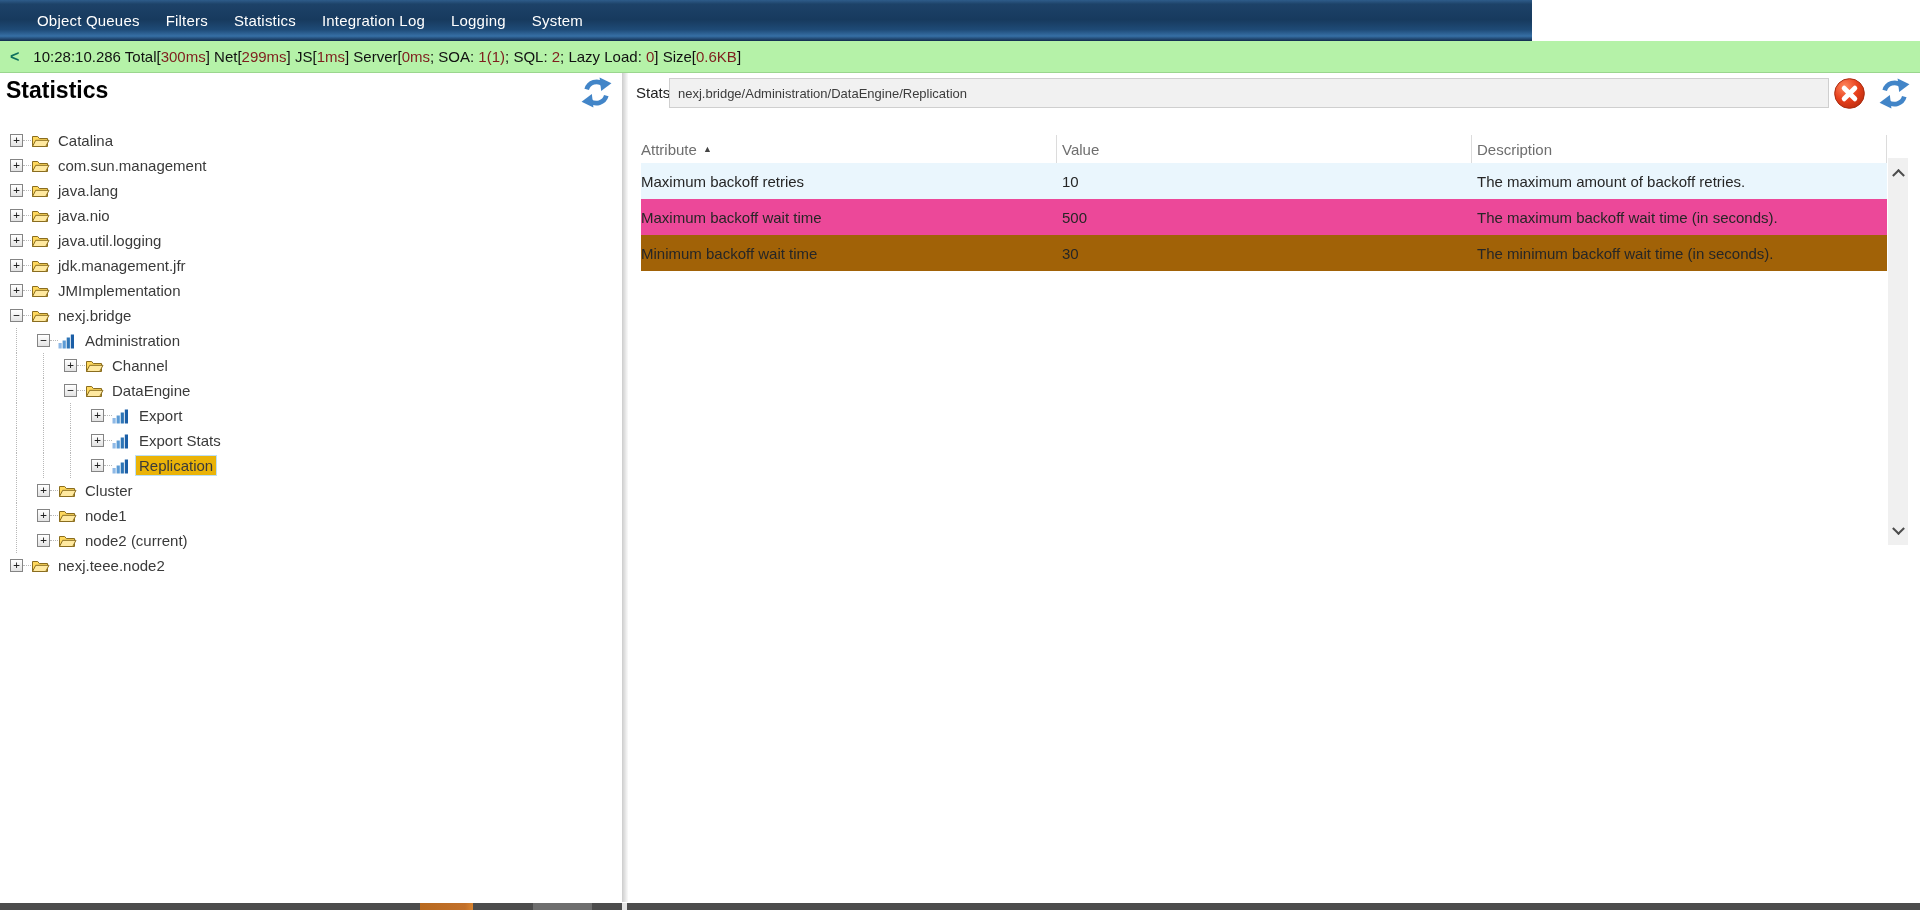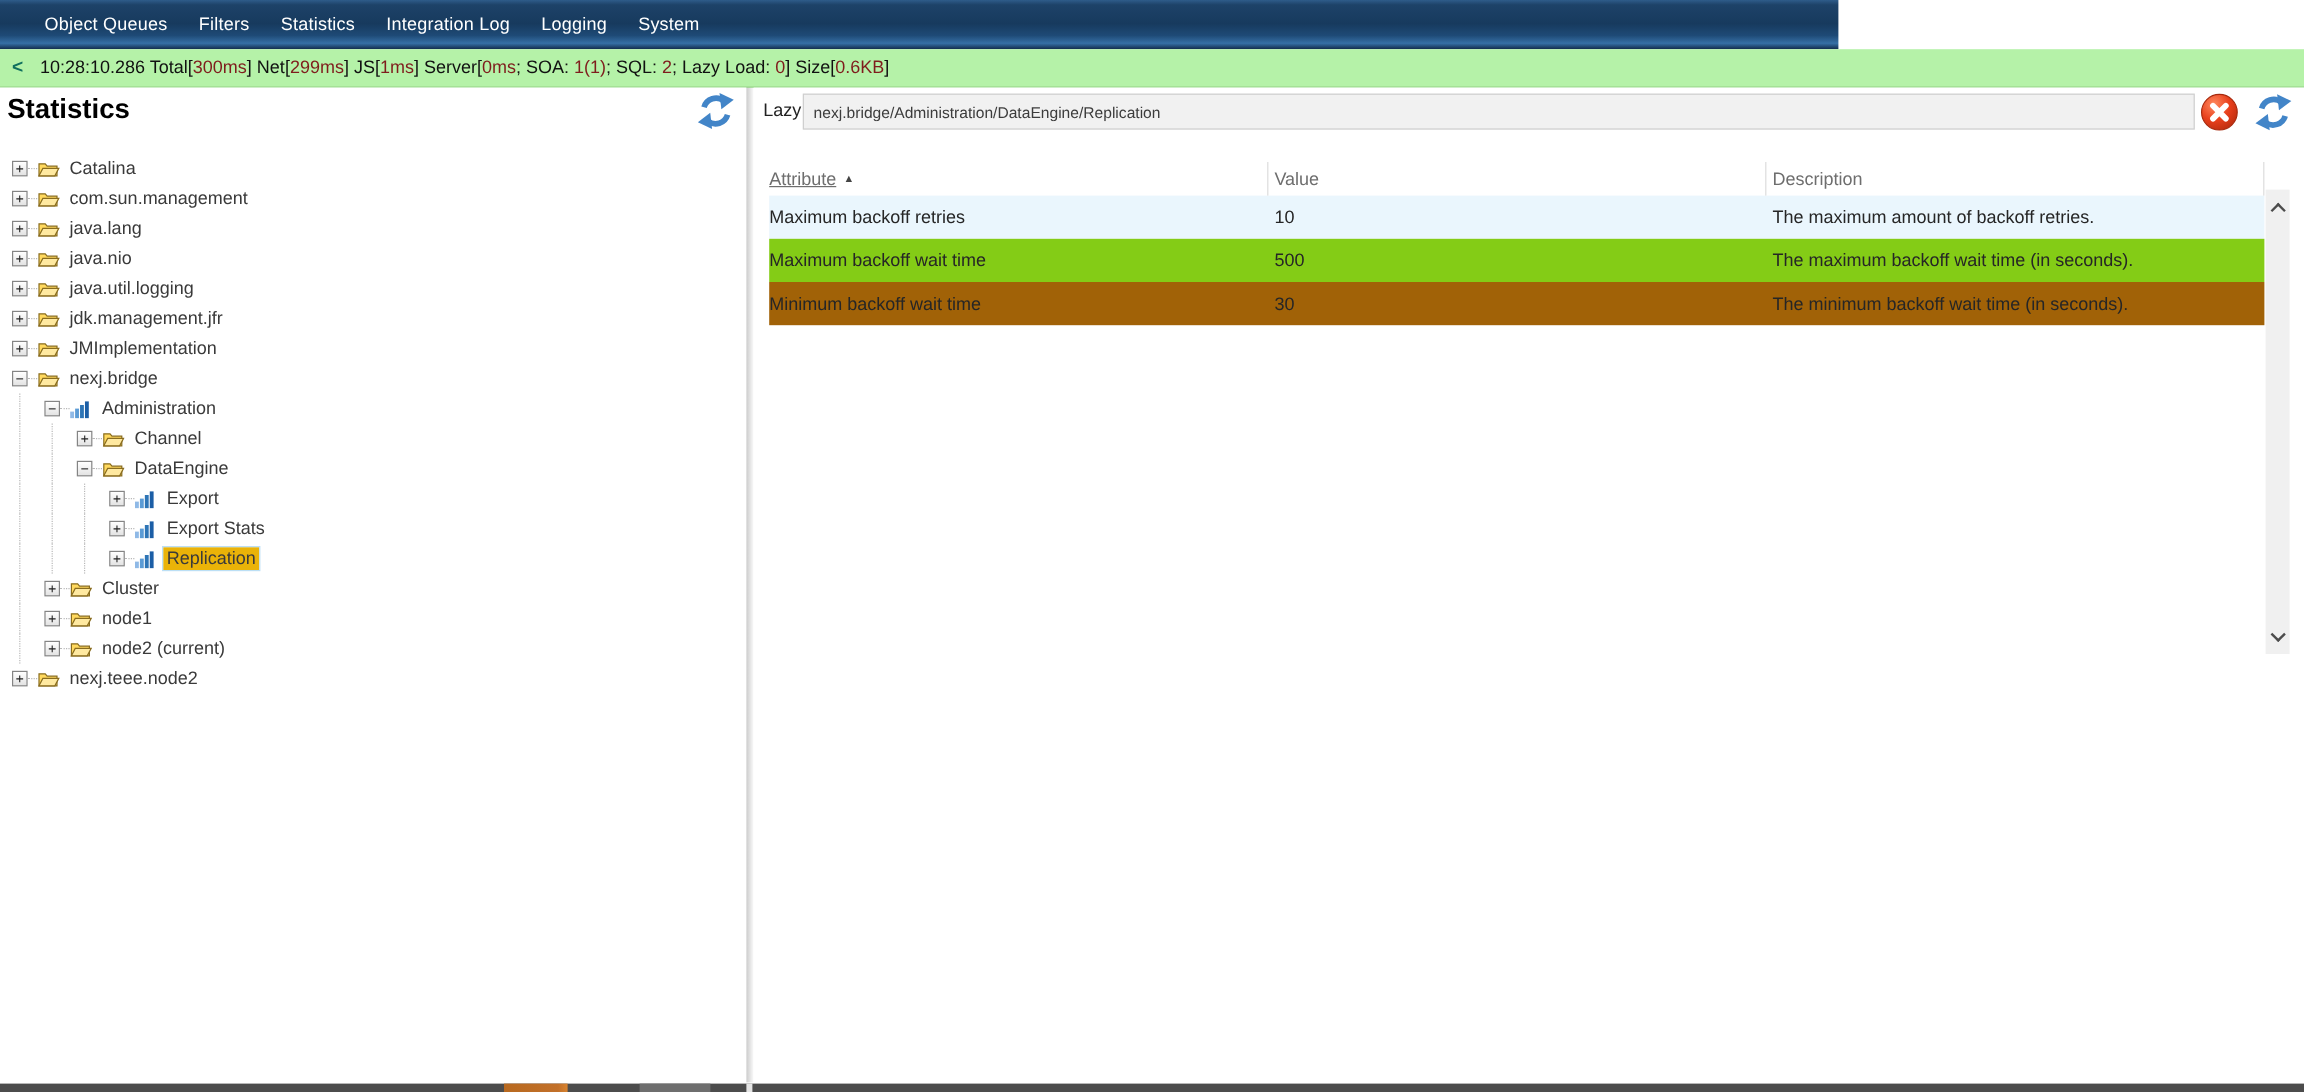--- a/index.html
+++ b/index.html
@@ -57,28 +57,28 @@
                 padding:0 8px; font-family:"Liberation Sans",sans-serif; }
   .rp-close   { left:1205px; top:4px; }
   .rp-refresh { left:1250px; top:4px; }
 
   
   .table { position:absolute; left:13px; top:62px; width:1246px; }
   .thead { display:grid; grid-template-columns:416px 415px 415px; height:28px; align-items:center;
            color:#6e6e6e; font-size:15px; }
   .thead .th { border-right:1px solid #dcdcdc; height:28px; display:flex; align-items:center; padding:0 5px; cursor:pointer; }
   .thead .th:first-child { padding-left:0; }
-  .th .sorted-label { text-decoration:underline; }
+  .th .sorted-label { }
   .th .arrow { font-size:9px; color:#444; margin-left:6px; }
   .trow { display:grid; grid-template-columns:416px 415px 415px; height:36px; align-items:center;
           font-size:15px; color:#262626; }
   .trow > div { padding:0 5px; white-space:nowrap; overflow:hidden; }
   .trow > div:first-child { padding-left:0; }
   .trow.r0 { background:#eaf6fd; }
-  .trow.r1 { background:#84cc16; }
+  .trow.r1 { background:#ec4899; }
   .trow.r2 { background:#a16207; }
 
   
   .vscroll { position:absolute; right:12px; top:85px; width:20px; height:387px; background:#f0f0f0; }
   .sbtn { position:absolute; left:0; width:20px; height:24px; display:flex; align-items:center; justify-content:center; cursor:pointer; }
   .sbtn.up { top:2px; } .sbtn.down { bottom:2px; }
   .chev { width:9px; height:9px; border-right:2.5px solid #4c4c4c; border-bottom:2.5px solid #4c4c4c; }
   .chev.up { transform:rotate(-135deg) translate(-2px,-2px); }
   .chev.down { transform:rotate(45deg) translate(-2px,-2px); }
 
@@ -308,21 +308,21 @@
           </svg></span>
         <span class="tlabel">nexj.teee.node2</span>
       </div>
     </div>
 </div>
 
 <div class="divider"></div>
 
 <div class="right-panel">
   <div class="path-row">
-    <span class="path-label">Lazy</span>
+    <span class="path-label">Stats</span>
     <input class="path-input" value="nexj.bridge/Administration/DataEngine/Replication" style="">
     <div class="icon-btn rp-close">
       <svg viewBox="0 0 34 34" width="33" height="33">
         <defs>
           <radialGradient id="rg" cx="35%" cy="28%" r="80%">
             <stop offset="0%" stop-color="#ff8a60"></stop>
             <stop offset="55%" stop-color="#e8401c"></stop>
             <stop offset="100%" stop-color="#bb2d0f"></stop>
           </radialGradient>
         </defs>

